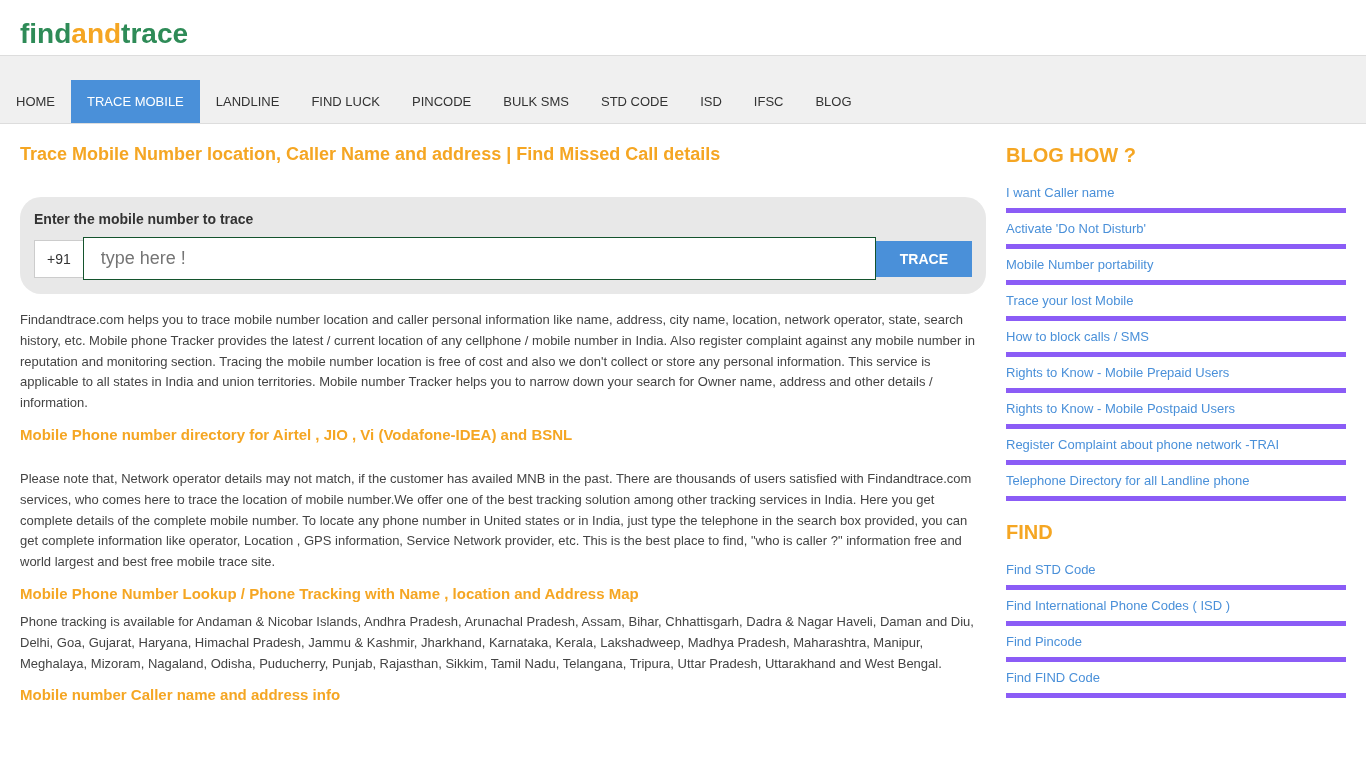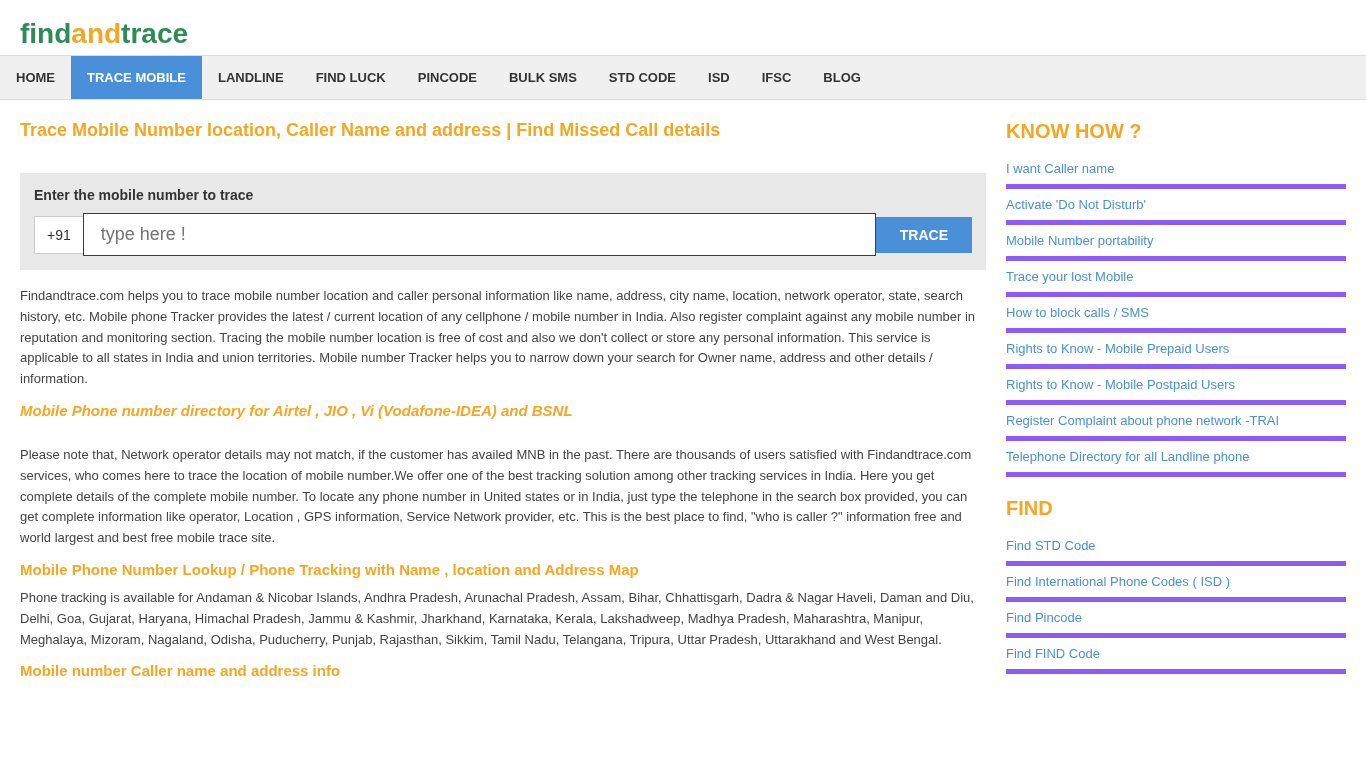--- a/index.html
+++ b/index.html
@@ -7,33 +7,33 @@
 
     
     #header { padding: 18px 20px 5px 20px; }
     #logo { font-size: 28px; font-weight: bold; }
     #logo .find { color: #2e8b57; }
     #logo .and { color: #f5a623; }
     #logo .trace { color: #2e8b57; }
 
     
     #nav { background: #f0f0f0; border-top: 1px solid #ddd; border-bottom: 1px solid #ddd; display: flex; align-items: stretch; }
-    .nav-item { padding: 14px 16px; font-size: 13px; font-weight: bold; color: #333; cursor: pointer; text-transform: uppercase; white-space: nowrap; }
+    .nav-item { padding: 14px 16px; font-size: 13px; font-weight: normal; color: #333; cursor: pointer; text-transform: uppercase; white-space: nowrap; margin-top: 24px; }
     .nav-item.active { background: #4a90d9; color: #fff; }
 
     
     #main { display: flex; padding: 20px; gap: 20px; max-width: 1366px; }
     #content { flex: 1; min-width: 0; }
     #sidebar { width: 340px; flex-shrink: 0; }
 
     
     .page-title { color: #f5a623; font-size: 18px; font-weight: bold; margin-bottom: 32px; }
 
     
-    .search-box { background: #e8e8e8; padding: 14px; margin-bottom: 16px; }
+    .search-box { background: #e8e8e8; padding: 14px; margin-bottom: 16px; border-radius: 21px; }
     .search-label { font-size: 14px; font-weight: bold; color: #333; margin-bottom: 10px; display: block; }
     .search-row { display: flex; align-items: center; gap: 0; }
     .country-code { background: #fff; border: 1px solid #ccc; padding: 10px 12px; font-size: 14px; color: #333; border-right: none; }
     .search-input { flex: 1; border: 1px solid #14532d; padding: 10px 17px; font-size: 18px; color: #999; outline: none; }
     .trace-btn { background: #4a90d9; color: #fff; border: none; padding: 10px 24px; font-size: 14px; font-weight: bold; cursor: pointer; text-transform: uppercase; }
 
     
     .section-heading { color: #f5a623; font-size: 15px; font-weight: bold; margin-bottom: 10px; }
 
     
@@ -76,39 +76,39 @@
       <span class="search-label">Enter the mobile number to trace</span>
       <div class="search-row">
         <span class="country-code">+91</span>
         <input class="search-input" type="text" placeholder="type here !" style="">
         <button class="trace-btn">TRACE</button>
       </div>
     </div>
 
     
     <p class="body-text">Findandtrace.com helps you to trace mobile number location and caller personal information like name, address, city name, location, network operator, state, search history, etc. Mobile phone Tracker provides the latest / current location of any cellphone / mobile number in India. Also register complaint against any mobile number in reputation and monitoring section. Tracing the mobile number location is free of cost and also we don't collect or store any personal information. This service is applicable to all states in India and union territories. Mobile number Tracker helps you to narrow down your search for Owner name, address and other details / information.</p>
-    <div class="section-heading" style="cursor:pointer;font-style:italic;">Mobile Phone number directory for Airtel , JIO , Vi (Vodafone-IDEA) and BSNL</div>
+    <div class="section-heading" style="cursor:pointer;">Mobile Phone number directory for Airtel , JIO , Vi (Vodafone-IDEA) and BSNL</div>
 
     <br>
 
     
     <p class="body-text">Please note that, Network operator details may not match, if the customer has availed MNB in the past. There are thousands of users satisfied with Findandtrace.com services, who comes here to trace the location of mobile number.We offer one of the best tracking solution among other tracking services in India. Here you get complete details of the complete mobile number. To locate any phone number in United states or in India, just type the telephone in the search box provided, you can get complete information like operator, Location , GPS information, Service Network provider, etc. This is the best place to find, "who is caller ?" information free and world largest and best free mobile trace site.</p>
 
     
     <div class="section-heading">Mobile Phone Number Lookup / Phone Tracking with Name , location and Address Map</div>
     <p class="body-text">Phone tracking is available for Andaman &amp; Nicobar Islands, Andhra Pradesh, Arunachal Pradesh, Assam, Bihar, Chhattisgarh, Dadra &amp; Nagar Haveli, Daman and Diu, Delhi, Goa, Gujarat, Haryana, Himachal Pradesh, Jammu &amp; Kashmir, Jharkhand, Karnataka, Kerala, Lakshadweep, Madhya Pradesh, Maharashtra, Manipur, Meghalaya, Mizoram, Nagaland, Odisha, Puducherry, Punjab, Rajasthan, Sikkim, Tamil Nadu, Telangana, Tripura, Uttar Pradesh, Uttarakhand and West Bengal.</p>
 
     
     <div class="section-heading">Mobile number Caller name and address info</div>
   </div>
 
   <div id="sidebar">
 
     <div class="sidebar-group">
-      <div class="sidebar-section-title">KNOW HOW ?</div>
+      <div class="sidebar-section-title">BLOG HOW ?</div>
       <a class="sidebar-link">I want Caller name</a>
       <a class="sidebar-link">Activate 'Do Not Disturb'</a>
       <a class="sidebar-link">Mobile Number portability</a>
       <a class="sidebar-link">Trace your lost Mobile</a>
       <a class="sidebar-link">How to block calls / SMS</a>
       <a class="sidebar-link">Rights to Know - Mobile Prepaid Users</a>
       <a class="sidebar-link">Rights to Know - Mobile Postpaid Users</a>
       <a class="sidebar-link">Register Complaint about phone network -TRAI</a>
       <a class="sidebar-link">Telephone Directory for all Landline phone</a>
     </div>

